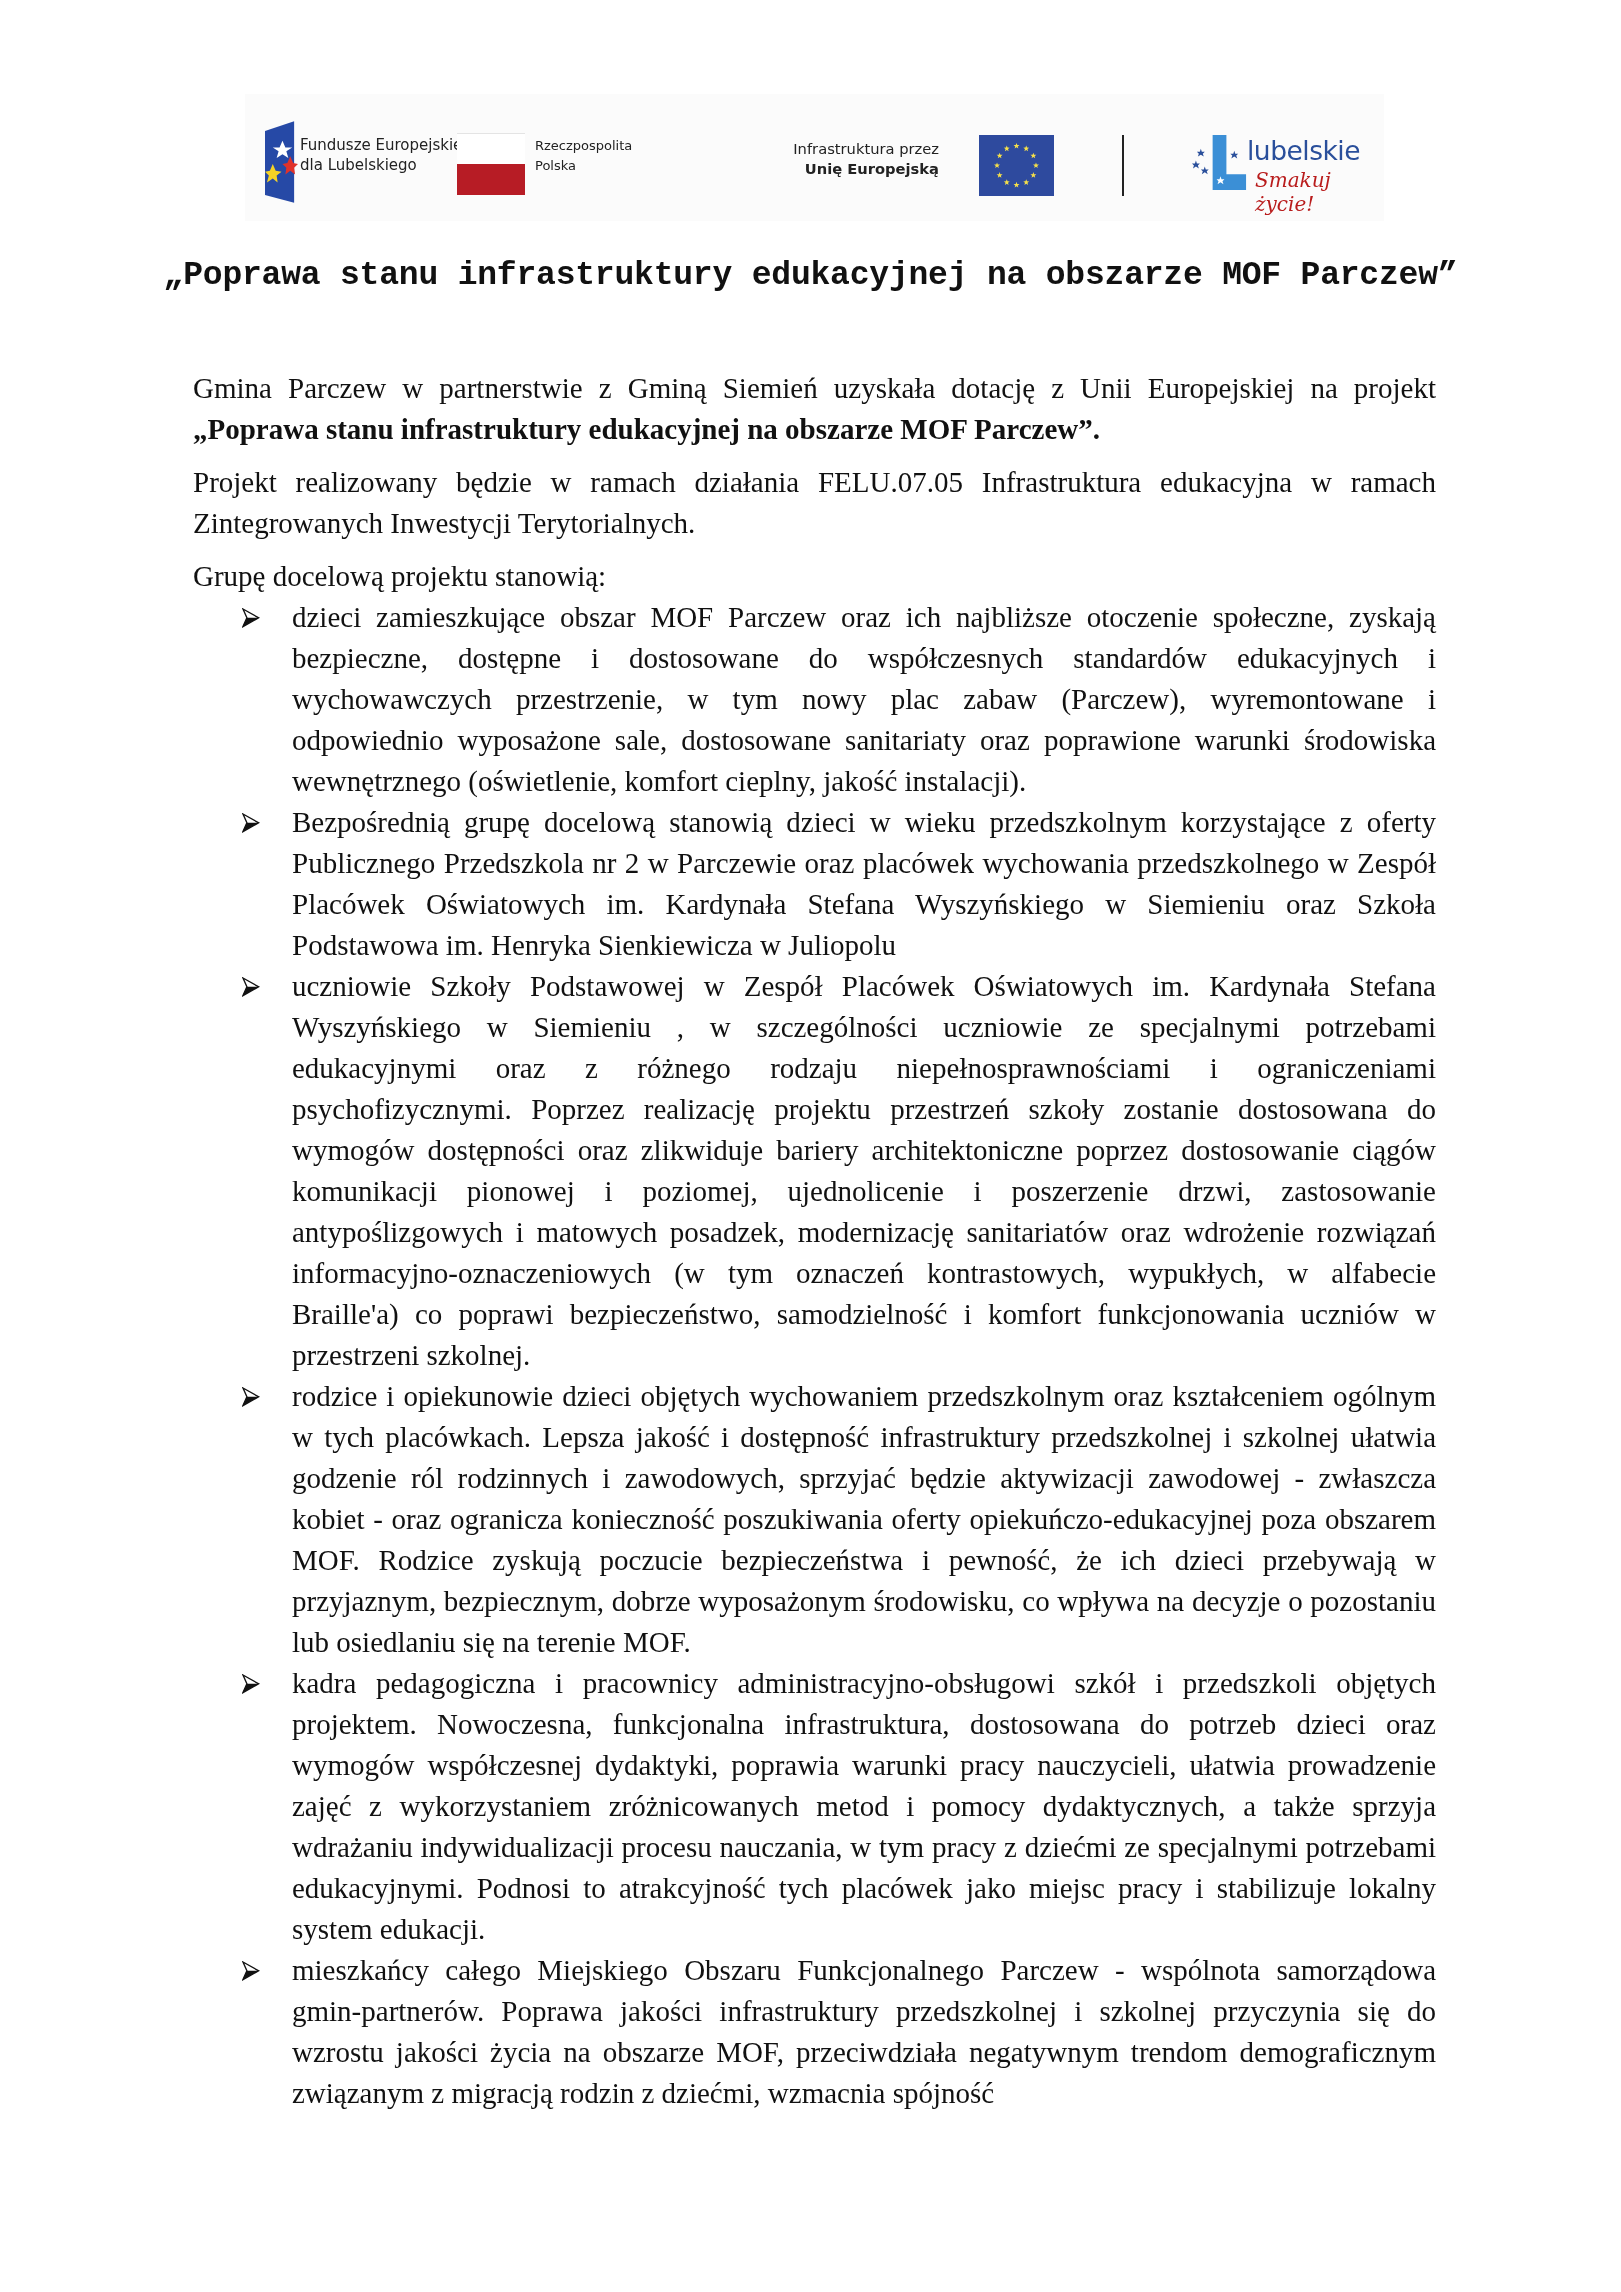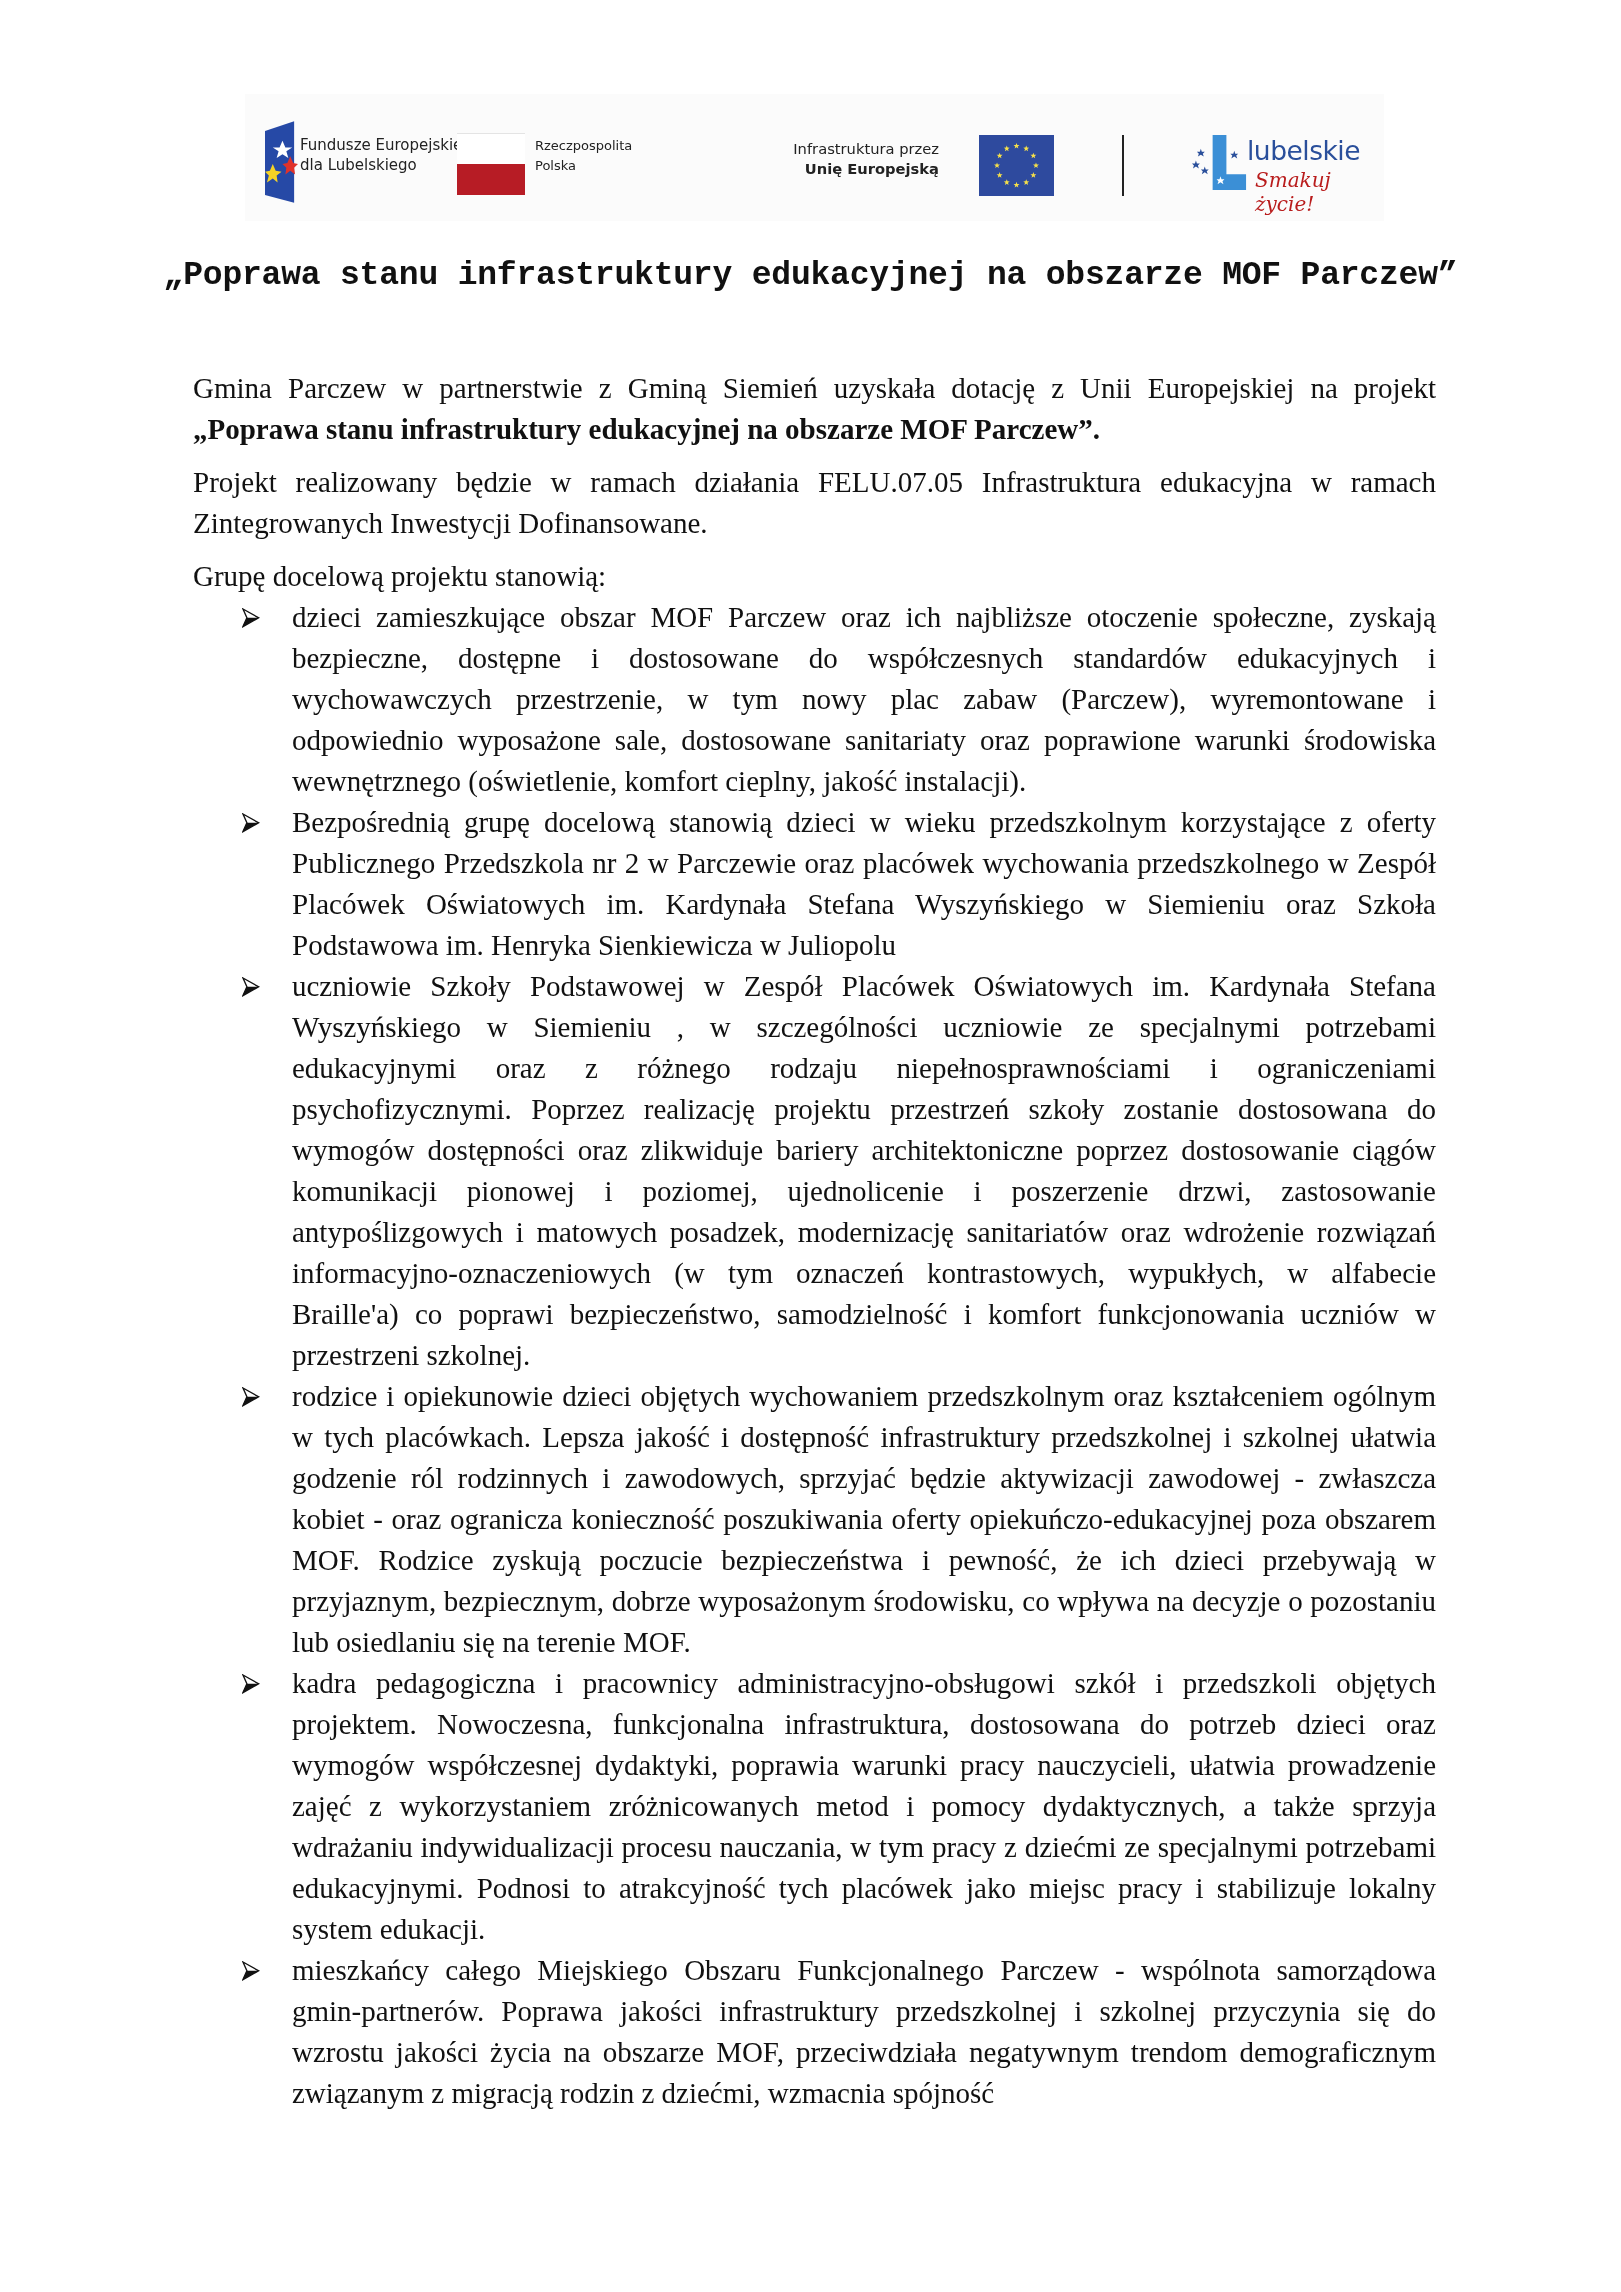--- a/index.html
+++ b/index.html
@@ -93,21 +93,21 @@
   <div class="lub-text">lubelskie</div>
   <div class="lub-slogan">Smakuj życie!</div>
 </div>
 
 <h1 class="title" style="margin:0;">„Poprawa stanu infrastruktury edukacyjnej na obszarze MOF Parczew”</h1>
 
 <div class="content">
   <p class="para">
     <span>Gmina Parczew w partnerstwie z Gminą Siemień uzyskała dotację z Unii Europejskiej na projekt </span><span class="bold">„Poprawa stanu infrastruktury edukacyjnej na obszarze MOF Parczew”.</span>
   </p>
-  <p class="para">Projekt realizowany będzie w ramach działania FELU.07.05 Infrastruktura edukacyjna w ramach Zintegrowanych Inwestycji Dofinansowane.</p>
+  <p class="para">Projekt realizowany będzie w ramach działania FELU.07.05 Infrastruktura edukacyjna w ramach Zintegrowanych Inwestycji Terytorialnych.</p>
   <p class="para">Grupę docelową projektu stanowią:</p>
   <ul class="targets">
     <li><span class="bullet">
           <svg width="17.6" height="19.6" viewBox="0 0 18 20">
             <polygon points="1,1 17,10 1,19 5,10" fill="#fff" stroke="#111" stroke-width="1.4"></polygon>
             <polygon points="5,10 17,10 1,19" fill="#111"></polygon>
           </svg>
         </span><span>dzieci zamieszkujące obszar MOF Parczew oraz ich najbliższe otoczenie społeczne, zyskają bezpieczne, dostępne i dostosowane do współczesnych standardów edukacyjnych i wychowawczych przestrzenie, w tym nowy plac zabaw (Parczew), wyremontowane i odpowiednio wyposażone sale, dostosowane sanitariaty oraz poprawione warunki środowiska wewnętrznego (oświetlenie, komfort cieplny, jakość instalacji).</span></li>
     <li><span class="bullet">
           <svg width="17.6" height="19.6" viewBox="0 0 18 20">

